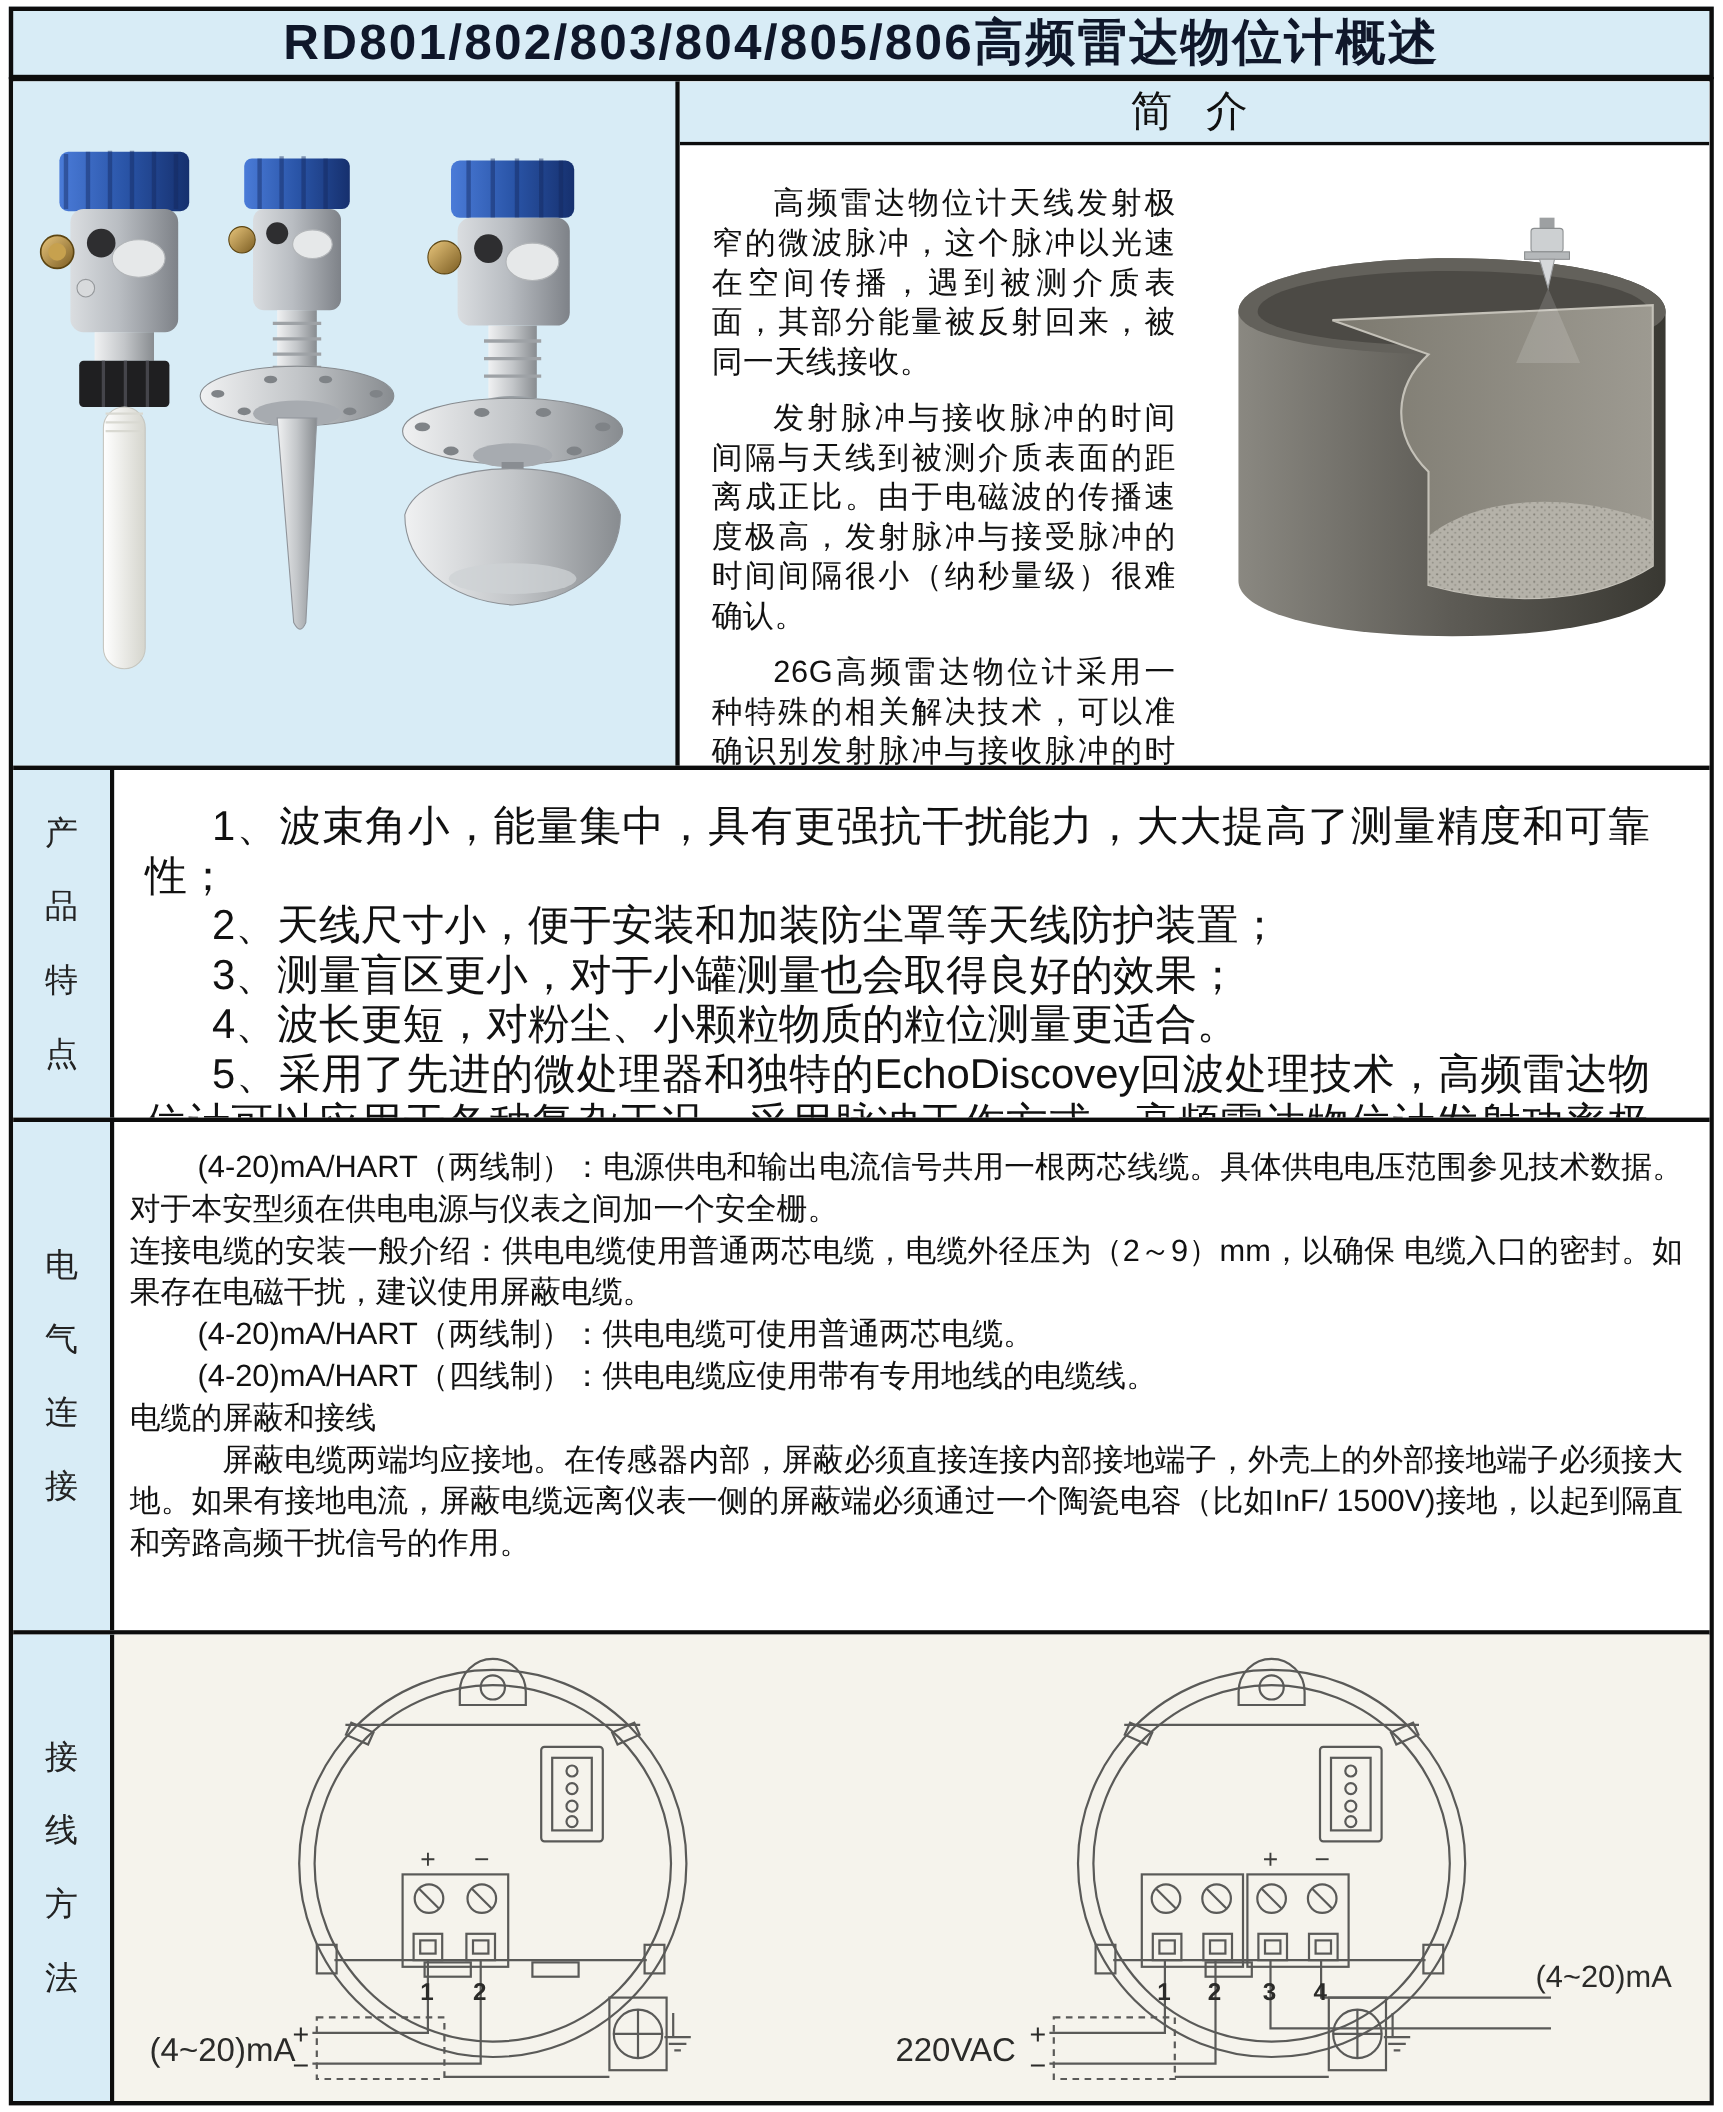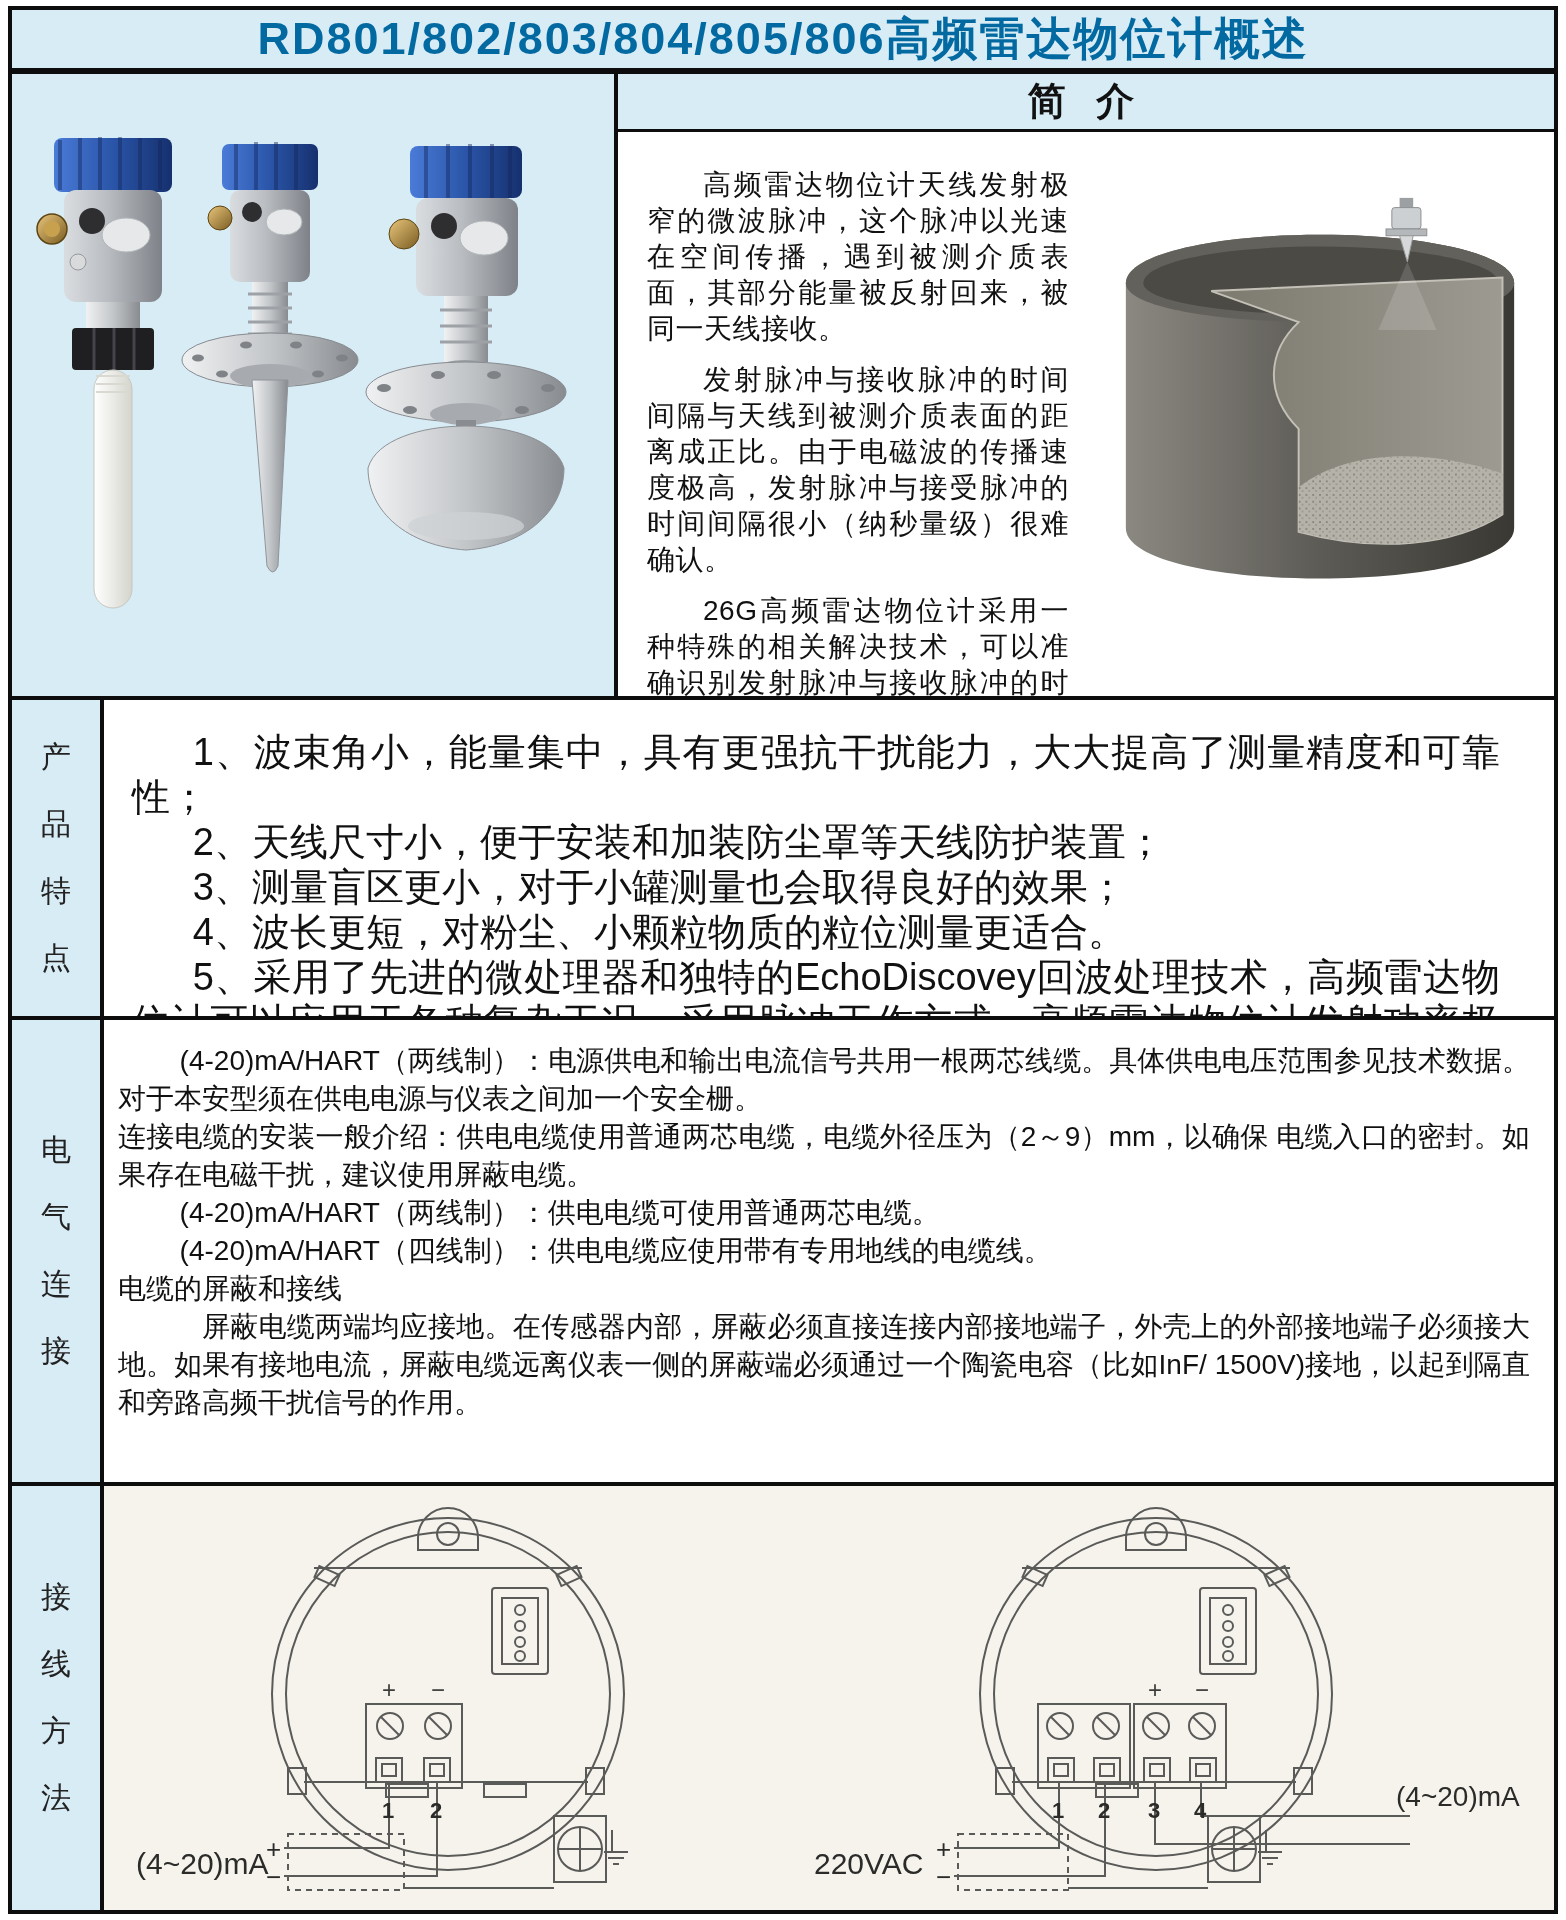--- a/index.html
+++ b/index.html
@@ -7,21 +7,21 @@
     position:relative;width:1566px;height:1920px;background:#fff;
     font-family:"Liberation Sans","DejaVu Sans",sans-serif;color:#111;
     overflow:hidden;
   }
   .titlebar{
     position:absolute;left:8px;top:6px;width:1550px;height:66px;
     border:4px solid #0d0d0d;background:#d8ecf6;box-sizing:border-box;
     display:flex;align-items:center;justify-content:center;
   }
   .titlebar h1{
-    margin:0;font-size:45px;font-weight:600;letter-spacing:2px;color:#0369a1;
+    margin:0;font-size:45px;font-weight:600;letter-spacing:2px;color:#0f172a;
   }
   .frame{
     position:absolute;left:8px;top:70px;width:1550px;height:1844px;
     border:4px solid #0d0d0d;box-sizing:border-box;
     display:flex;flex-direction:column;
   }
   .row{display:flex;box-sizing:border-box;}
   .row-top{height:622px;}
   .row-feat{height:320px;border-top:4px solid #0d0d0d;}
   .row-elec{height:478px;border-top:4px solid #0d0d0d;}
@@ -29,21 +29,21 @@
   .cell{box-sizing:border-box;overflow:hidden;}
   .products-cell{
     width:606px;background:#d8ecf6;border-right:4px solid #0d0d0d;
     display:flex;align-items:flex-start;justify-content:center;
   }
   .intro-cell{flex:1;display:flex;flex-direction:column;background:#ffffff;}
   .intro-header{
     height:55px;background:#d8ecf6;border-bottom:3px solid #0d0d0d;
     display:flex;align-items:center;justify-content:center;flex:none;
   }
-  .intro-header span{font-size:38px;font-weight:700;letter-spacing:10px;text-align:center;}
+  .intro-header span{font-size:38px;font-weight:400;letter-spacing:10px;text-align:center;}
   .intro-body{flex:1;display:flex;overflow:hidden;}
   .intro-text{
     width:452px;padding:20px 2px 0 14px;font-size:28px;line-height:36px;
     text-align:justify;letter-spacing:0.5px;
   }
   .intro-text p{margin:15px;text-indent:2em;}
   .tank-wrap{flex:1;display:flex;justify-content:center;}
   .vlabel-cell{
     width:92px;background:#d8ecf6;border-right:4px solid #0d0d0d;
     display:flex;flex-direction:column;align-items:center;justify-content:center;

